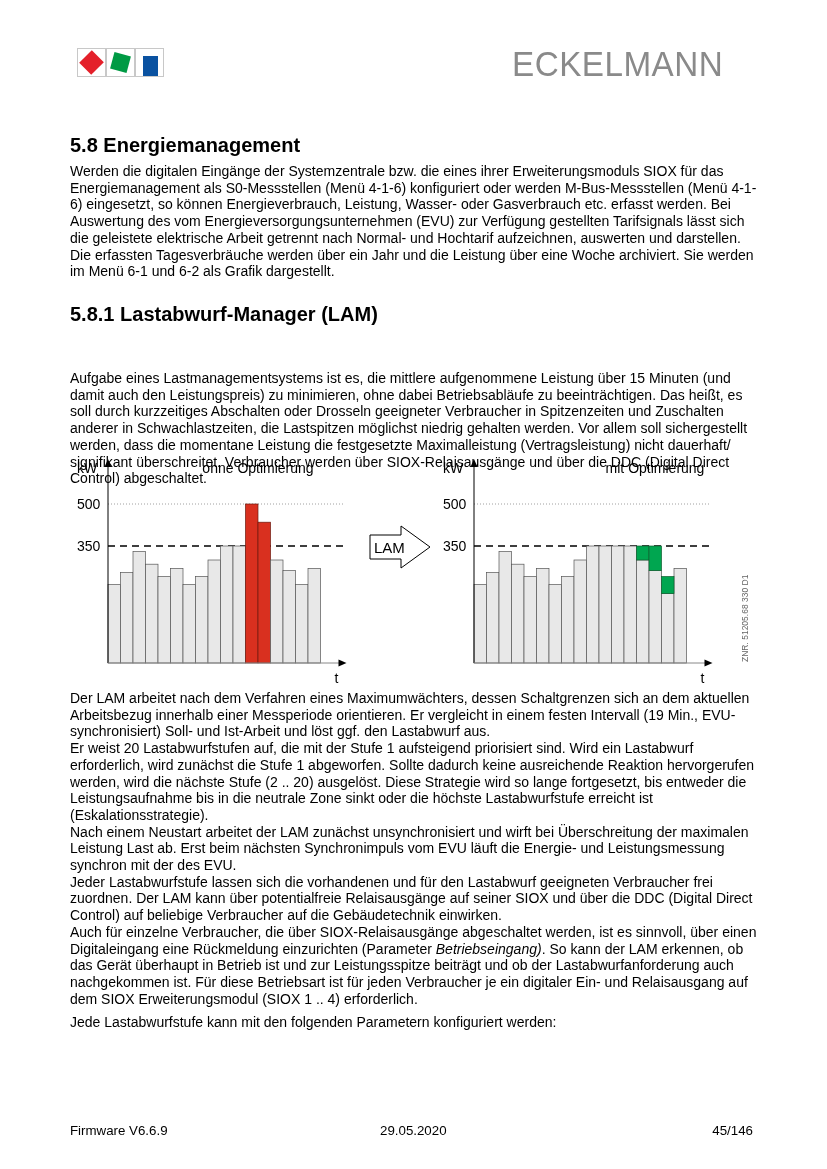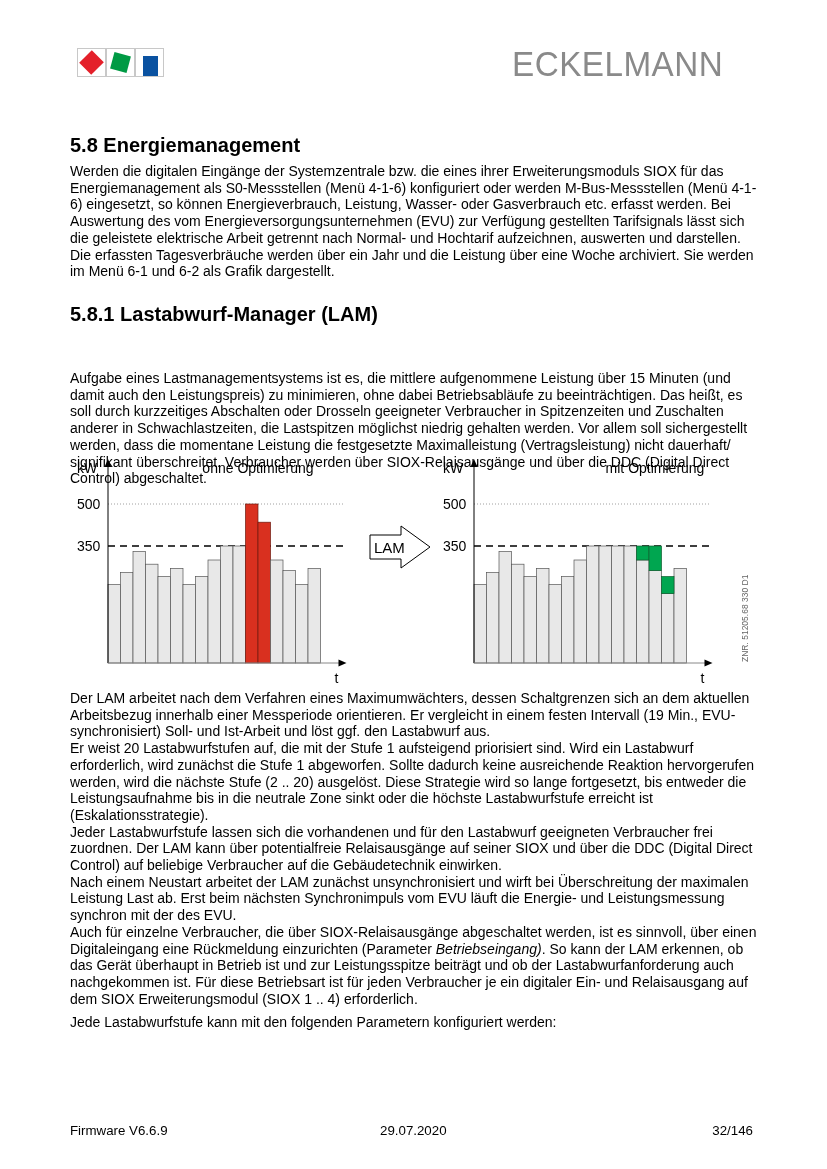--- a/index.html
+++ b/index.html
@@ -107,21 +107,21 @@
   <g>
     <path d="M370,535 L401,535 L401,526 L430,547 L401,568 L401,559 L370,559 Z" fill="#fff" stroke="#000" stroke-width="1"></path>
     <text x="374" y="553" font-size="15">LAM</text>
   </g>
   <text x="0" y="0" font-size="8.5" fill="#666" transform="translate(748,662) rotate(-90)">ZNR. 51205.68 330 D1</text>
 </svg>
 
 <div class="para" style="top:690px;">
   <p>Der LAM arbeitet nach dem Verfahren eines Maximumwächters, dessen Schaltgrenzen sich an dem aktuellen Arbeitsbezug innerhalb einer Messperiode orientieren. Er vergleicht in einem festen Intervall (19 Min., EVU-synchronisiert) Soll- und Ist-Arbeit und löst ggf. den Lastabwurf aus.</p>
   <p>Er weist 20 Lastabwurfstufen auf, die mit der Stufe 1 aufsteigend priorisiert sind. Wird ein Lastabwurf erforderlich, wird zunächst die Stufe 1 abgeworfen. Sollte dadurch keine ausreichende Reaktion hervorgerufen werden, wird die nächste Stufe (2 .. 20) ausgelöst. Diese Strategie wird so lange fortgesetzt, bis entweder die Leistungsaufnahme bis in die neutrale Zone sinkt oder die höchste Lastabwurfstufe erreicht ist (Eskalationsstrategie).</p>
+  <p>Nach einem Neustart arbeitet der LAM zunächst unsynchronisiert und wirft bei Überschreitung der maximalen Leistung Last ab. Erst beim nächsten Synchronimpuls vom EVU läuft die Energie- und Leistungsmessung synchron mit der des EVU.</p>
   <p>Jeder Lastabwurfstufe lassen sich die vorhandenen und für den Lastabwurf geeigneten Verbraucher frei zuordnen. Der LAM kann über potentialfreie Relaisausgänge auf seiner SIOX und über die DDC (Digital Direct Control) auf beliebige Verbraucher auf die Gebäudetechnik einwirken.</p>
-  <p>Nach einem Neustart arbeitet der LAM zunächst unsynchronisiert und wirft bei Überschreitung der maximalen Leistung Last ab. Erst beim nächsten Synchronimpuls vom EVU läuft die Energie- und Leistungsmessung synchron mit der des EVU.</p>
   <p><span>Auch für einzelne Verbraucher, die über SIOX-Relaisausgänge abgeschaltet werden, ist es sinnvoll, über einen Digitaleingang eine Rückmeldung einzurichten (Parameter </span><em>Betriebseingang)</em><span>. So kann der LAM erkennen, ob das Gerät überhaupt in Betrieb ist und zur Leistungsspitze beiträgt und ob der Lastabwurfanforderung auch nachgekommen ist. Für diese Betriebsart ist für jeden Verbraucher je ein digitaler Ein- und Relaisausgang auf dem SIOX Erweiterungsmodul (SIOX 1 .. 4) erforderlich.</span></p>
   <p style="margin-top:7px;">Jede Lastabwurfstufe kann mit den folgenden Parametern konfiguriert werden:</p>
 </div>
 
 <div class="footer" style="left:70px;text-align:center;">Firmware V6.6.9</div>
-<div class="footer" style="left:380px;">29.07.2020</div>
-<div class="footer" style="right:74px;">32/146</div>
+<div class="footer" style="left:380px;">29.05.2020</div>
+<div class="footer" style="right:74px;">45/146</div>
 
 </body></html>

